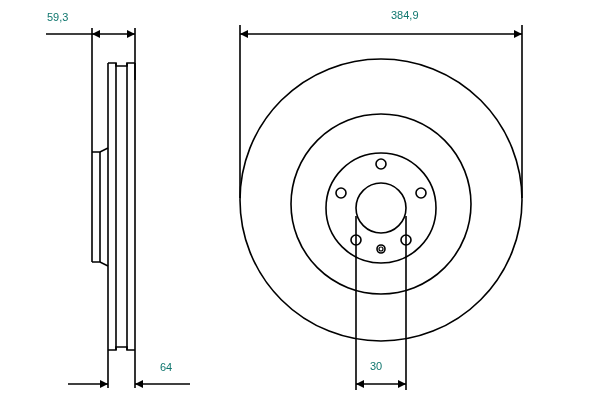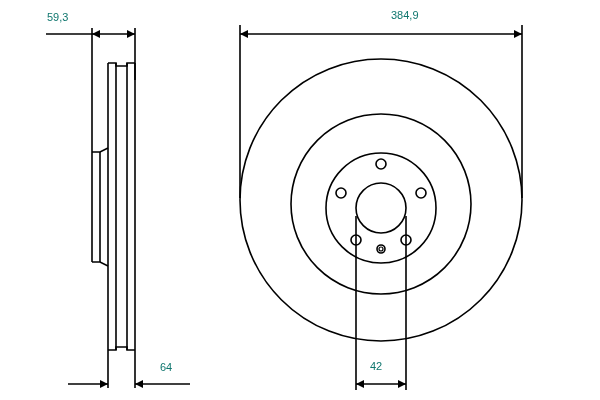--- a/index.html
+++ b/index.html
@@ -70,13 +70,13 @@
   </g>
 
   <g>
     <line x1="356" y1="384" x2="406" y2="384" stroke="#000" stroke-width="1.4" marker-start="url(#arr)" marker-end="url(#arr)"></line>
   </g>
 </svg>
 
 <div class="dim-label" style="left:47px; top:12px;">59,3</div>
 <div class="dim-label" style="left:160px; top:362px;">64</div>
 <div class="dim-label" style="left:356px; top:10px;margin-left:35px;">384,9</div>
-<div class="dim-label" style="left:370px; top:361px;">42</div>
+<div class="dim-label" style="left:370px; top:361px;">30</div>
 
 </body></html>

